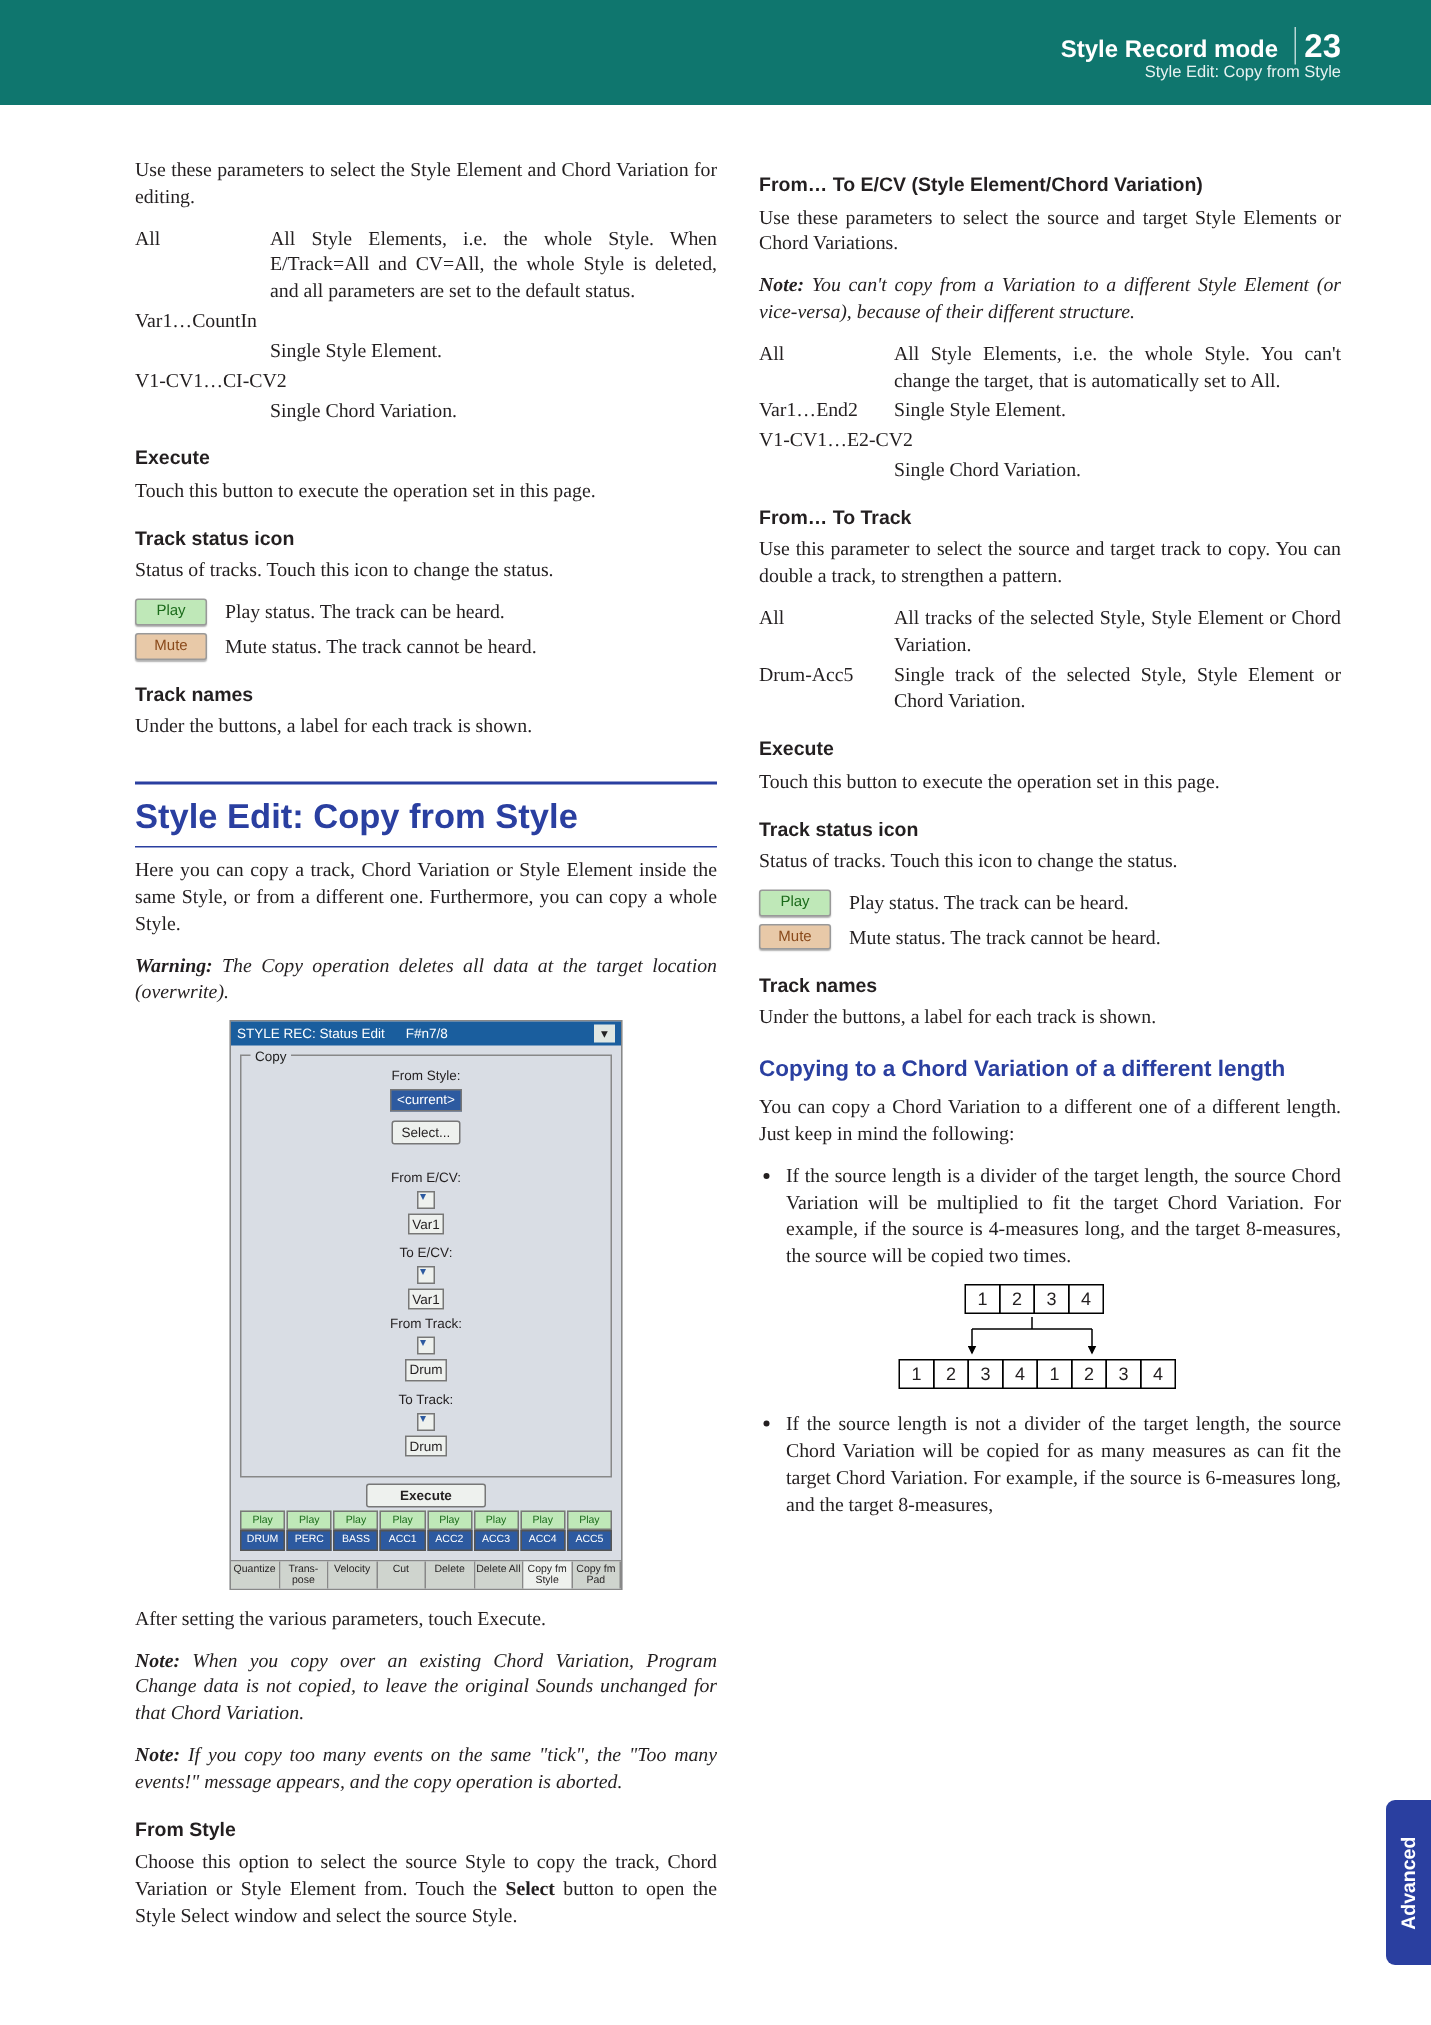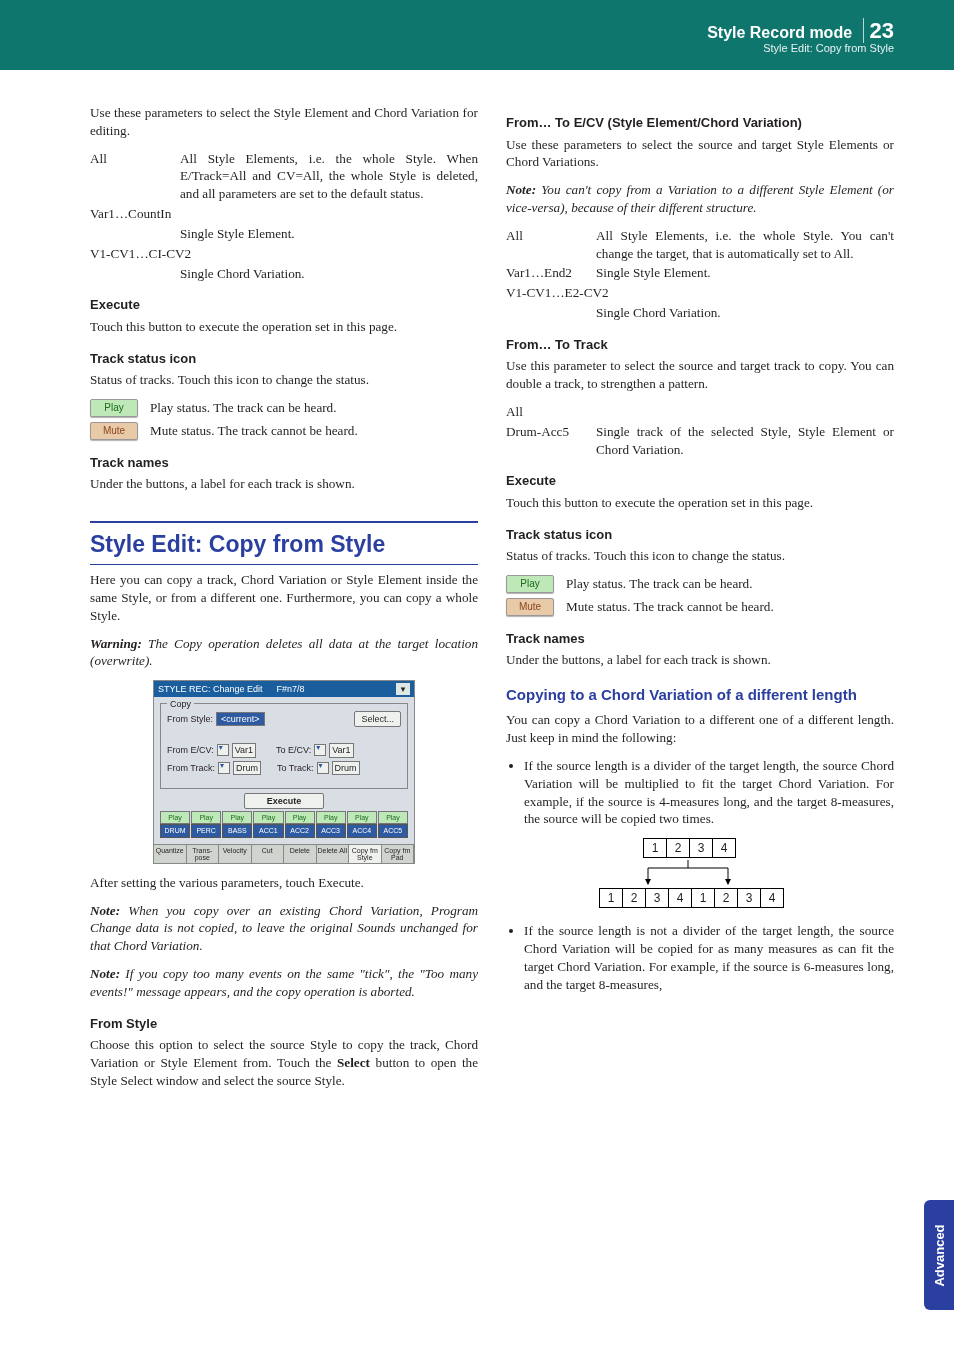--- a/index.html
+++ b/index.html
@@ -141,21 +141,21 @@
     gap: 14px;
   }
   .shot-title .sp { flex: 1; }
   .shot-title .dd { background: #dfe7e3; color:#222; width: 14px; text-align:center; }
   .shot-body { padding: 6px; }
   .fs { border: 1px solid #888; padding: 4px 6px 10px; position:relative; margin-bottom:4px;}
   .fs .lg { position:absolute; top:-6px; left:6px; background:#d9dde4; padding:0 3px; color:#222; }
   .fbtn { display:inline-block; border:1px solid #777; background:#eef1ee; padding:1px 6px; border-radius:2px; }
   .fval { display:inline-block; border:1px solid #777; background:#2d5aa0; color:#fff; padding:0 4px; }
   .fval2 { display:inline-block; border:1px solid #777; background:#eef1ee; padding:0 2px; }
-  .row { margin: 3px 0; display:flex; align-items:center; gap:3px; }
+  .row { margin: 3px 0; display:flex; align-items:center; gap:3px;flex-direction:column; }
   .dd2 { display:inline-block; width:10px; height:10px; background:#eef1ee; border:1px solid #777; position:relative;}
   .dd2::after { content:"▾"; font-size:8px; position:absolute; left:1px; top:-2px; color:#2d5aa0;}
   .exe { text-align:center; margin:4px 0 2px;}
   .exe .fbtn { padding: 1px 22px; font-weight:bold;}
   .track-row { display:flex; gap:1px; }
   .track-row .c { flex:1; text-align:center; }
   .track-row .pb { background:#bfe8b8; color:#1b6b1b; border:1px solid #777; font-size:7px; padding:1px 0;}
   .track-row .nm { background:#2d5aa0; color:#fff; border:1px solid #555; font-size:7px; padding:1px 0;}
   .tabs-row { display:flex; gap:0; border-top:1px solid #888;}
   .tabs-row .t { flex:1; text-align:center; font-size:7px; background:#cfd4ce; border-right:1px solid #888; padding:2px 0; line-height:1;}
@@ -221,21 +221,21 @@
 
     <h4 class="param">Track names</h4>
     <p>Under the buttons, a label for each track is shown.</p>
 
     <h2 class="section-title">Style Edit: Copy from Style</h2>
     <p>Here you can copy a track, Chord Variation or Style Element inside the same Style, or from a different one. Furthermore, you can copy a whole Style.</p>
     <p class="note"><span class="bold">Warning:</span><span> The Copy operation deletes all data at the target location (overwrite).</span></p>
 
     <div class="shot">
       <div class="shot-title">
-        <span>STYLE REC: Change Edit</span>
+        <span>STYLE REC: Status Edit</span>
         <span>F#n7/8</span>
         <span class="sp"></span>
         <span class="dd">▾</span>
       </div>
       <div class="shot-body">
         <div class="fs">
           <span class="lg">Copy</span>
           <div class="row">
             <span>From Style:</span>
             <span class="fval">&lt;current&gt;</span>
@@ -357,20 +357,21 @@
         </div>
     <div class="def-row">
           <div class="def-term"></div>
           <div class="def-desc">Single Chord Variation.</div>
         </div>
 
     <h4 class="param">From… To Track</h4>
     <p>Use this parameter to select the source and target track to copy. You can double a track, to strengthen a pattern.</p>
     <div class="def-row">
           <div class="def-term">All</div>
+          <div class="def-desc">All tracks of the selected Style, Style Element or Chord Variation.</div>
         </div>
     <div class="def-row">
           <div class="def-term">Drum-Acc5</div>
           <div class="def-desc">Single track of the selected Style, Style Element or Chord Variation.</div>
         </div>
 
     <h4 class="param">Execute</h4>
     <p>Touch this button to execute the operation set in this page.</p>
 
     <h4 class="param">Track status icon</h4>

